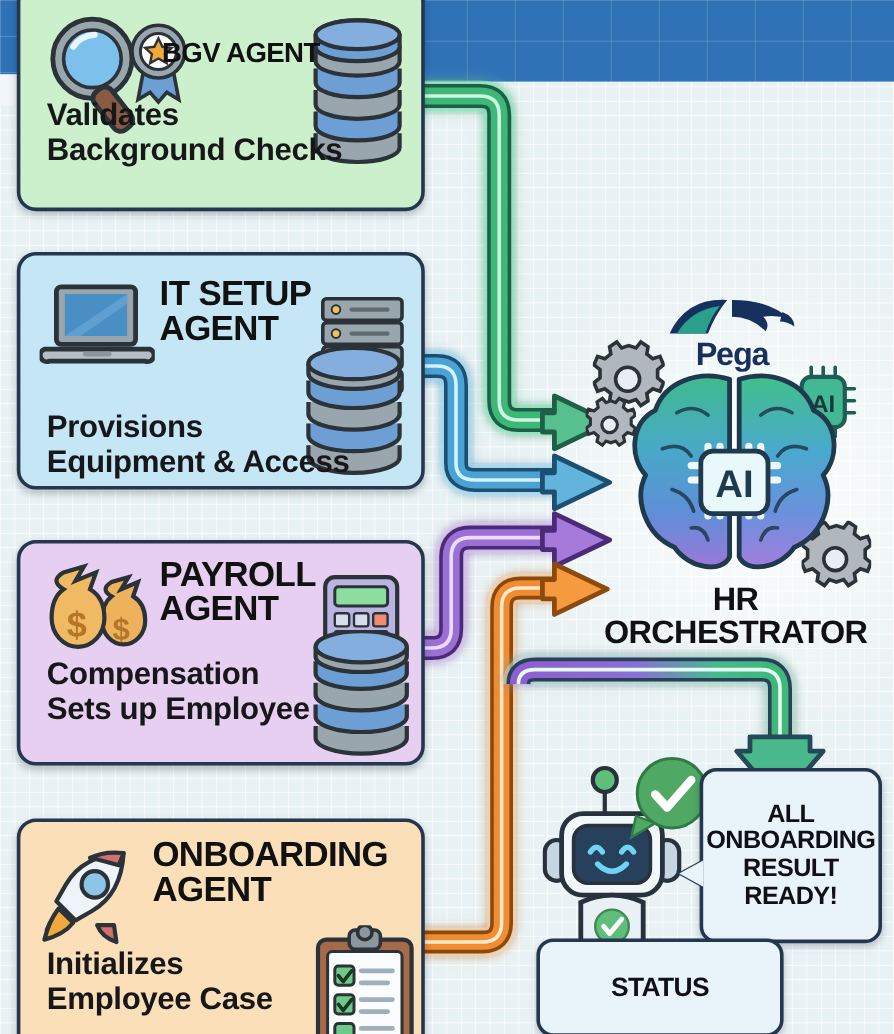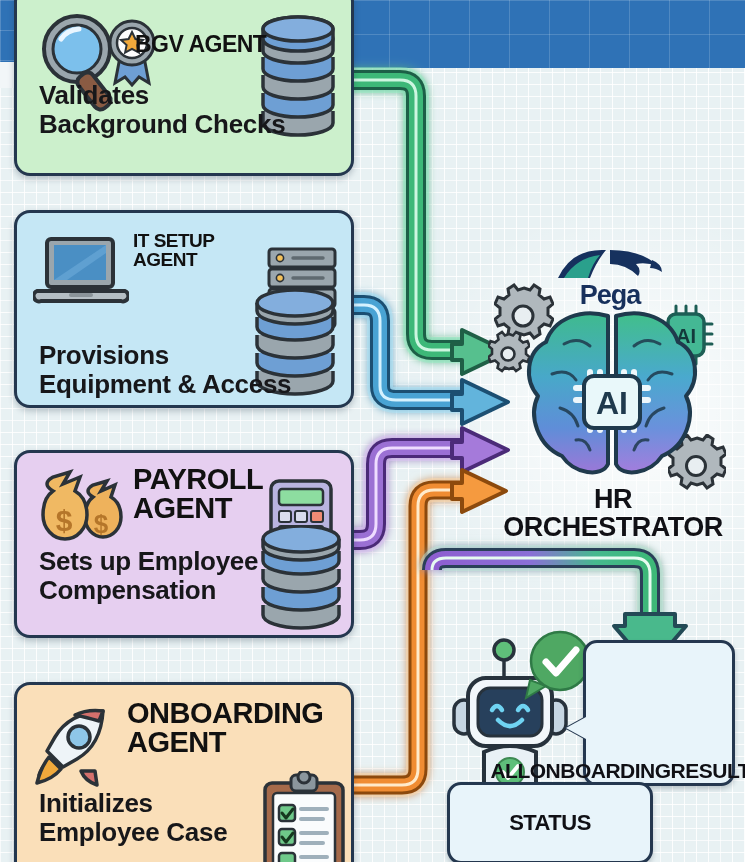--- a/index.html
+++ b/index.html
@@ -68,21 +68,21 @@
     color:#17171a;
     line-height:1.12;
     letter-spacing:-0.3px;
   }
 
   #card-bgv{left:14px;top:-14px;width:334px;height:184px;background:#ccf0cc;}
   #card-bgv .title{left:118px;top:16px;font-size:23px;margin-top:28px;}
   #card-bgv .desc{left:22px;top:92px;font-size:26px;}
 
   #card-it{left:14px;top:210px;width:334px;height:192px;background:#c5e7f5;}
-  #card-it .title{left:116px;top:18px;font-size:19px;}
+  #card-it .title{left:116px;top:18px;font-size:29px;}
   #card-it .desc{left:22px;top:112px;font-size:26px;margin-top:16px;}
 
   #card-payroll{left:14px;top:450px;width:334px;height:182px;background:#e6cff0;}
   #card-payroll .title{left:116px;top:12px;font-size:29px;}
   #card-payroll .desc{left:22px;top:94px;font-size:26px;}
 
   #card-onboarding{left:14px;top:682px;width:334px;height:196px;background:#fadfb9;}
   #card-onboarding .title{left:110px;top:14px;font-size:29px;}
   #card-onboarding .desc{left:22px;top:104px;font-size:26px;}
 
@@ -102,22 +102,22 @@
     font-size:27px;font-weight:bold;color:#101015;line-height:1.05;letter-spacing:-0.5px;
   }
 
   
   #speech{
     position:absolute;left:583px;top:640px;width:146px;height:140px;
     background:#e8f4fa;border:3px solid #24374f;border-radius:14px;
     box-shadow:0 3px 5px rgba(20,40,60,.22);
   }
   #speech .txt{
-    position:absolute;inset:0;display:flex;flex-direction:row;
-    align-items:flex-end;justify-content:center;
+    position:absolute;inset:0;display:flex;flex-direction:column;
+    align-items:center;justify-content:center;
     font-size:21px;font-weight:bold;color:#101015;line-height:1.08;
     text-align:center;letter-spacing:-0.5px;
   }
   #speech .tail{
     position:absolute;left:-20px;top:74px;width:0;height:0;
     border-top:11px solid transparent;border-bottom:11px solid transparent;
     border-right:20px solid #e8f4fa;
     filter:drop-shadow(-2px 0 0 #24374f);
   }
   #conf-box{
@@ -311,22 +311,22 @@
         <path d="M8 26 v10 a38 13 0 0 0 76 0 v-10" fill="#6e9fd4"></path>
         <path d="M8 14 v8 a38 13 0 0 0 76 0 v-8" fill="#9aa6ad"></path>
         <ellipse cx="46" cy="14" rx="38" ry="13" fill="#83aedd"></ellipse>
       </g>
     </svg>
     <div class="title">
       <div>PAYROLL</div>
       <div>AGENT</div>
     </div>
     <div class="desc">
+      <div>Compensation</div>
       <div>Sets up Employee</div>
-      <div>Compensation</div>
     </div>
   </div>
 
   <div class="card" id="card-onboarding">
     <svg class="icon-abs" style="left:14px;top:18px;" width="94" height="92" viewBox="0 0 94 92">
       <g stroke="#2b3238" stroke-width="3.5" stroke-linejoin="round">
         <path d="M72 8 q-34 2 -48 26 l-8 14 16 16 14-8 q24-14 26-48 z" fill="#eef4f8"></path>
         <path d="M44 12 q12-6 28-4 l-4 10 q-14-4 -24-6 z" fill="#d4706c"></path>
         <path d="M22 56 q-10 4 -14 16 l14-2 z" fill="#d4706c"></path>
         <path d="M50 68 q4 10 16 14 l-2-14 z" fill="#d4706c"></path>

